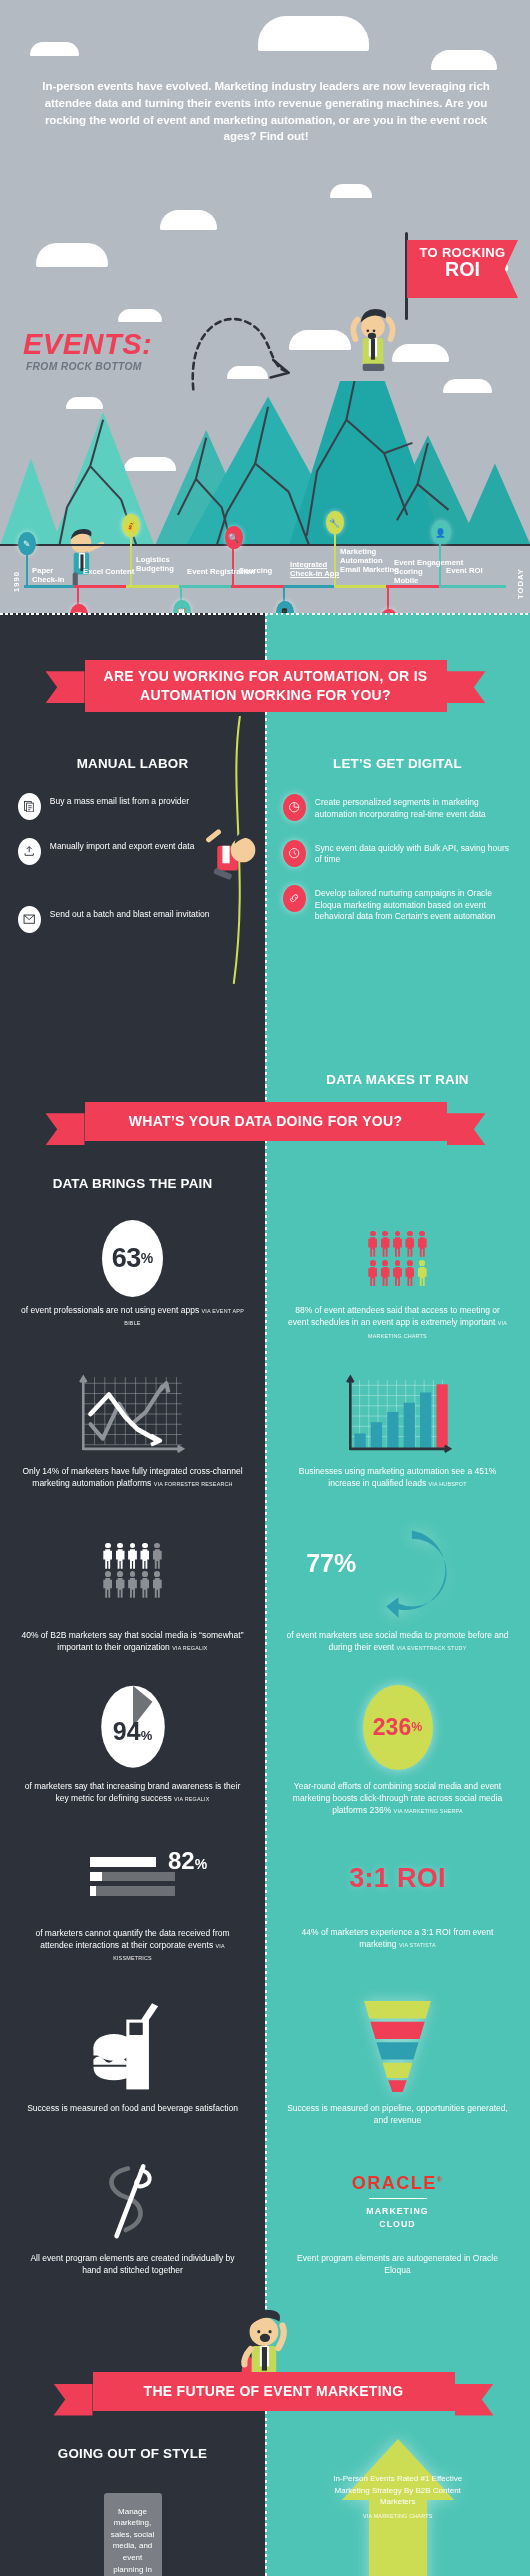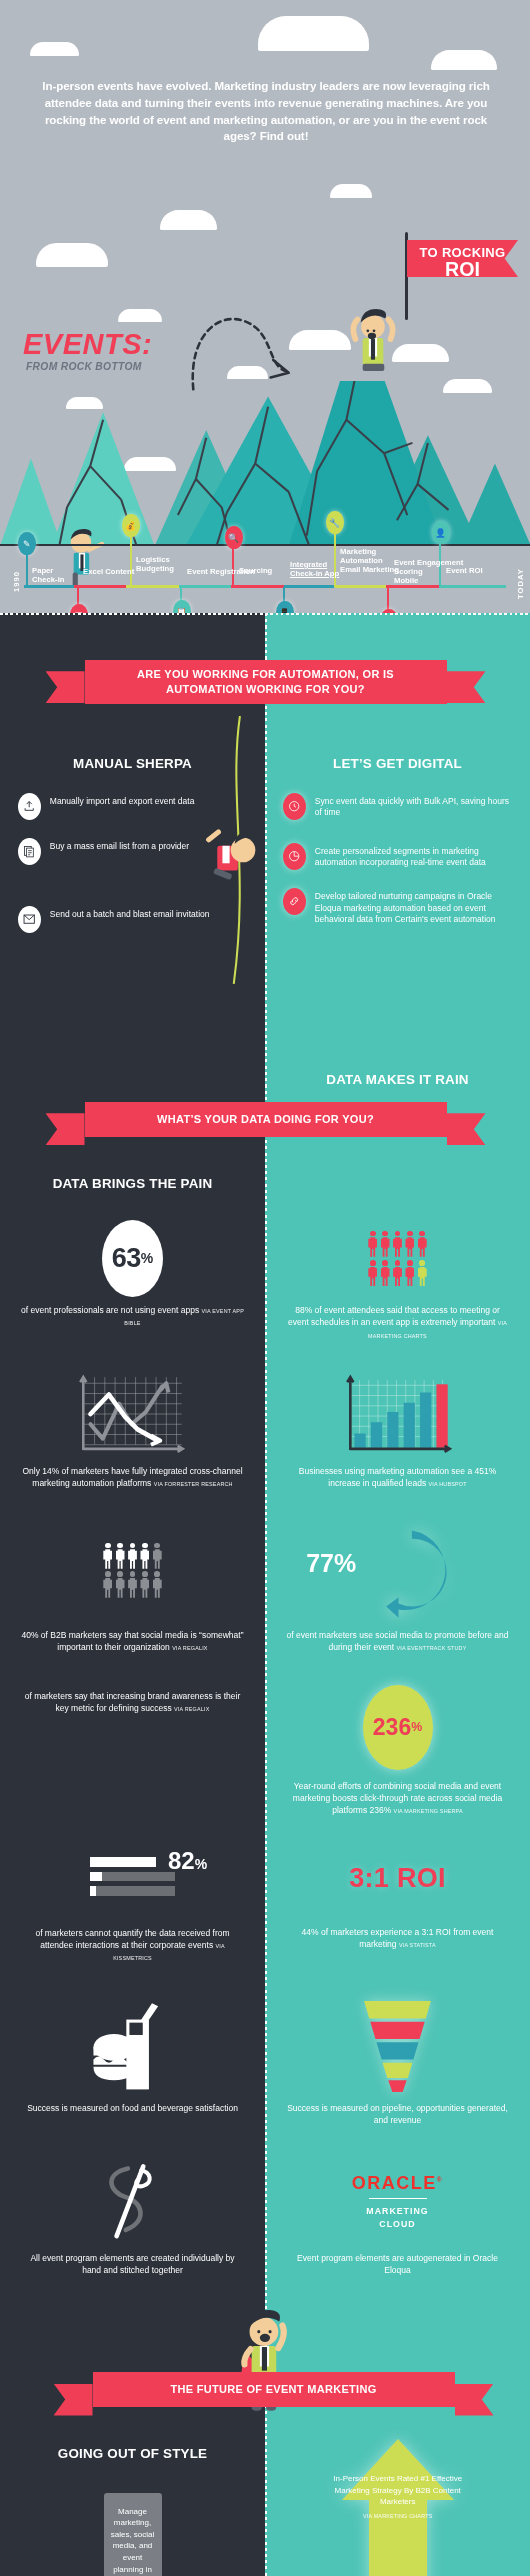--- a/index.html
+++ b/index.html
@@ -27,21 +27,21 @@
     position: absolute; left: 23px; top: 328px; color: #ef3e56;
     font-size: 29px; font-weight: bold; letter-spacing: 0.5px;
     font-style: italic; font-family: "Liberation Sans", sans-serif;
   }
   .events-sub {
     position: absolute; left: 26px; top: 361px; color: #6d7480;
     font-size: 10.3px; font-weight: bold; font-style: italic; letter-spacing: 0.3px;
   }
   .flag-pole { position: absolute; left: 405px; top: 232px; width: 2.6px; height: 88px; background: #2e333c; border-radius: 1.5px;}
   .flag {
-    position: absolute; left: 407px; top: 240px; width: 111px; height: 37px;
+    position: absolute; left: 407px; top: 240px; width: 111px; height: 58px;
     background: #ef3e56;
     clip-path: polygon(0 0, 100% 0, 88% 50%, 100% 100%, 0 100%);
     color: #fff; text-align: center; padding-top: 5.2px;
   }
   .flag .l1 { font-size: 13px; font-weight: bold; letter-spacing: 0.3px;}
   .flag .l2 { font-size: 19.6px; font-weight: bold; line-height: 0.95; }
 
   
   .timeline { position: absolute; left: 0; top: 544px; width: 531px; height: 1.5px; background: #2e333c; }
   .tl-year { position: absolute; color: #fff; font-weight: bold; font-size: 7.7px;
@@ -64,21 +64,21 @@
     background-size: 54px 112px; }
   .divider { position: absolute; left: 265px; top: 0; bottom: 0; width: 1.5px;
      background: repeating-linear-gradient(to bottom, #fff 0 3.1px, transparent 3.1px 6.2px); z-index: 30;}
   .topdots { position:absolute; left:0; right:0; top:0; height:1.5px; z-index:30;
      background: repeating-linear-gradient(to right, #fff 0 2.6px, transparent 2.6px 5.2px); }
 
   
   .ribbon-wrap { position: absolute; left: 0; right: 0; z-index: 40; display:flex; justify-content:center; }
   .ribbon { position: relative; width: 362px; background: #ef3e56; color: #fff;
      text-align: center; padding: 6.7px 0 6.7px; font-weight: bold; letter-spacing: 0.3px; }
-  .ribbon .rtext { font-size: 11px; line-height: 1.38; }
+  .ribbon .rtext { font-size: 14px; line-height: 1.38; }
   .ribbon:before, .ribbon:after {
     content:""; position: absolute; top: 11.3px; width: 39px; height: 32px; background: #ef3e56;
   }
   .ribbon:before { left: -39px; clip-path: polygon(0 0, 100% 0, 100% 100%, 0 100%, 30% 50%); }
   .ribbon:after  { right: -39px; clip-path: polygon(0 0, 100% 0, 70% 50%, 100% 100%, 0 100%); }
 
   .col-head { text-align:center; color:#fff; font-weight:bold; font-size: 13.4px;
      letter-spacing:0.2px; position: relative; z-index: 5; }
 
   
@@ -288,39 +288,39 @@
 Scoring
 Mobile</div>
   </section>
 
   <section class="compare" style="height:459px;">
     <div class="topdots"></div>
     <div class="divider"></div>
 
     <div class="col-dark">
       <div class="grid-lines"></div>
-      <div class="col-head" style="margin-top:143px;">MANUAL SHERPA</div>
+      <div class="col-head" style="margin-top:143px;">MANUAL LABOR</div>
       <div class="blist" style="margin-top:21.6px;">
-        <div class="brow">
-          <div class="bicon light">
-            <svg width="12.4" height="12.4" viewBox="0 0 24 24" fill="none" stroke="#2c313a" stroke-width="1.8">
-              <path d="M12 3 v11 M7 8 l5-5 5 5 M4 16 v4 h16 v-4"></path>
-            </svg>
-          </div>
-          <div class="btext">Manually import and export event data</div>
-        </div>
         <div class="brow">
           <div class="bicon light">
             <svg width="12.4" height="12.4" viewBox="0 0 24 24" fill="none" stroke="#2c313a" stroke-width="1.6">
               <rect x="3" y="3" width="13" height="17"></rect>
                 <rect x="7" y="6" width="13" height="17" fill="#fff"></rect>
               <path d="M10 11h7 M10 15h7 M10 19h4"></path>
             </svg>
           </div>
           <div class="btext">Buy a mass email list from a provider</div>
+        </div>
+        <div class="brow">
+          <div class="bicon light">
+            <svg width="12.4" height="12.4" viewBox="0 0 24 24" fill="none" stroke="#2c313a" stroke-width="1.8">
+              <path d="M12 3 v11 M7 8 l5-5 5 5 M4 16 v4 h16 v-4"></path>
+            </svg>
+          </div>
+          <div class="btext">Manually import and export event data</div>
         </div>
         <div class="brow" style="margin-top:41px;">
           <div class="bicon light">
             <svg width="12.4" height="10.3" viewBox="0 0 24 20" fill="none" stroke="#2c313a" stroke-width="1.8">
               <rect x="2" y="2" width="20" height="16"></rect>
                 <path d="M2 2 l10 9 10-9"></path>
             </svg>
           </div>
           <div class="btext">Send out a batch and blast email invitation</div>
         </div>
@@ -336,37 +336,37 @@
           <rect x="8" y="8" width="34" height="10" rx="5" fill="#f3cd9a" transform="rotate(-38 8 14)"></rect>
           <rect x="22" y="64" width="36" height="12" rx="5" fill="#59606b" transform="rotate(22 22 70)"></rect>
         </g>
       </svg>
     </div>
 
     <div class="col-teal">
       <div class="grid-lines"></div>
       <div class="col-head" style="margin-top:143px;">LET’S GET DIGITAL</div>
       <div class="blist" style="margin-top:21.6px;">
+        <div class="brow" style="margin-top:23px;">
+          <div class="bicon red">
+            <svg width="12.4" height="12.4" viewBox="0 0 24 24" fill="none" stroke="#fff" stroke-width="1.6">
+              <circle cx="12" cy="12" r="9"></circle>
+                <path d="M12 12 V3 M12 12 h9"></path>
+            </svg>
+          </div>
+          <div class="btext">Create personalized segments in marketing automation incorporating real-time event data</div>
+        </div>
         <div class="brow">
           <div class="bicon red">
             <svg width="12.4" height="12.4" viewBox="0 0 24 24" fill="none" stroke="#fff" stroke-width="1.6">
               <circle cx="12" cy="12" r="9"></circle>
                 <path d="M12 7v5l3.5 2"></path>
             </svg>
           </div>
           <div class="btext">Sync event data quickly with Bulk API, saving hours of time</div>
-        </div>
-        <div class="brow" style="margin-top:23px;">
-          <div class="bicon red">
-            <svg width="12.4" height="12.4" viewBox="0 0 24 24" fill="none" stroke="#fff" stroke-width="1.6">
-              <circle cx="12" cy="12" r="9"></circle>
-                <path d="M12 12 V3 M12 12 h9"></path>
-            </svg>
-          </div>
-          <div class="btext">Create personalized segments in marketing automation incorporating real-time event data</div>
         </div>
         <div class="brow" style="margin-top:17.5px;">
           <div class="bicon red">
             <svg width="12.4" height="12.4" viewBox="0 0 24 24" fill="none" stroke="#fff" stroke-width="1.8">
               <path d="M9.5 14.5 a4 4 0 0 1 0-5.6l2.8-2.8 a4 4 0 0 1 5.6 5.6l-1.4 1.4"></path>
               <path d="M14.5 9.5 a4 4 0 0 1 0 5.6l-2.8 2.8 a4 4 0 0 1-5.6-5.6l1.4-1.4"></path>
             </svg>
           </div>
           <div class="btext">Develop tailored nurturing campaigns in Oracle Eloqua marketing automation based on event behavioral data from Certain's event automation</div>
         </div>
@@ -576,20 +576,29 @@
         </div>
         <div class="cap">
           <span>of event marketers use social media to promote before and during their event </span><span class="src">VIA EVENTTRACK STUDY</span>
         </div>
       </div>
     </div>
 
     <div class="statrow">
       <div class="col-dark stat">
         <div class="grid-lines"></div>
+        <div class="viz" style="position:relative;min-height:90px;">
+          <svg width="82" height="90" viewBox="0 0 160 175">
+            <ellipse cx="80" cy="87" rx="62" ry="80" fill="#fff"></ellipse>
+            <path d="M80 87 L80 7 L118 38 Z" fill="#6f7277"></path>
+          </svg>
+          <div style="position:absolute;left:50%;top:35px;transform:translateX(-50%);color:#2c313a;font-weight:bold;">
+            <span style="font-size:25px;">94</span><span style="font-size:13px;">%</span>
+          </div>
+        </div>
         <div class="cap">
           <span>of marketers say that increasing brand awareness is their key metric for defining success </span><span class="src">VIA REGALIX</span>
         </div>
       </div>
       <div class="col-teal stat">
         <div class="grid-lines"></div>
         <div class="viz" style="min-height:90px;">
           <div class="oval-green" style="width:70px;height:85px;">
             <span class="num">236</span>
             <span class="sym">%</span>

